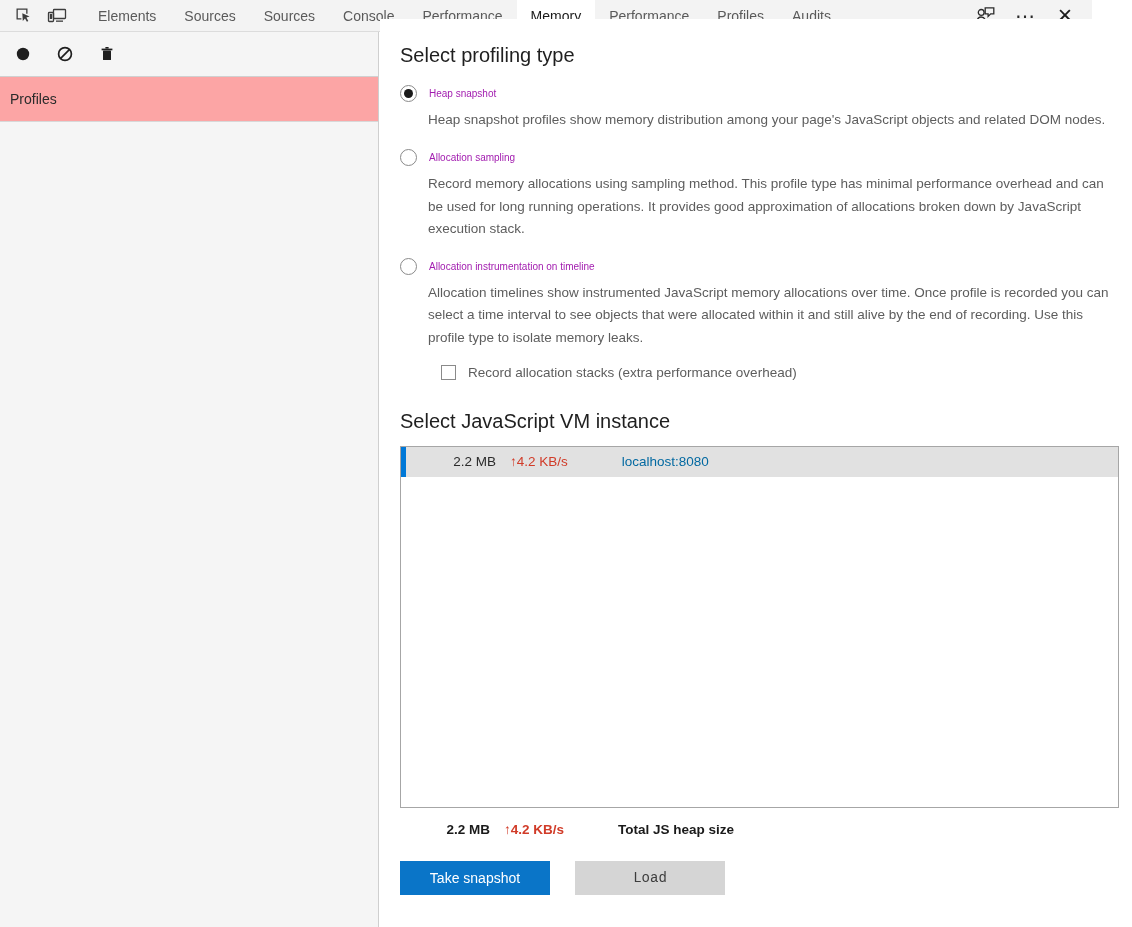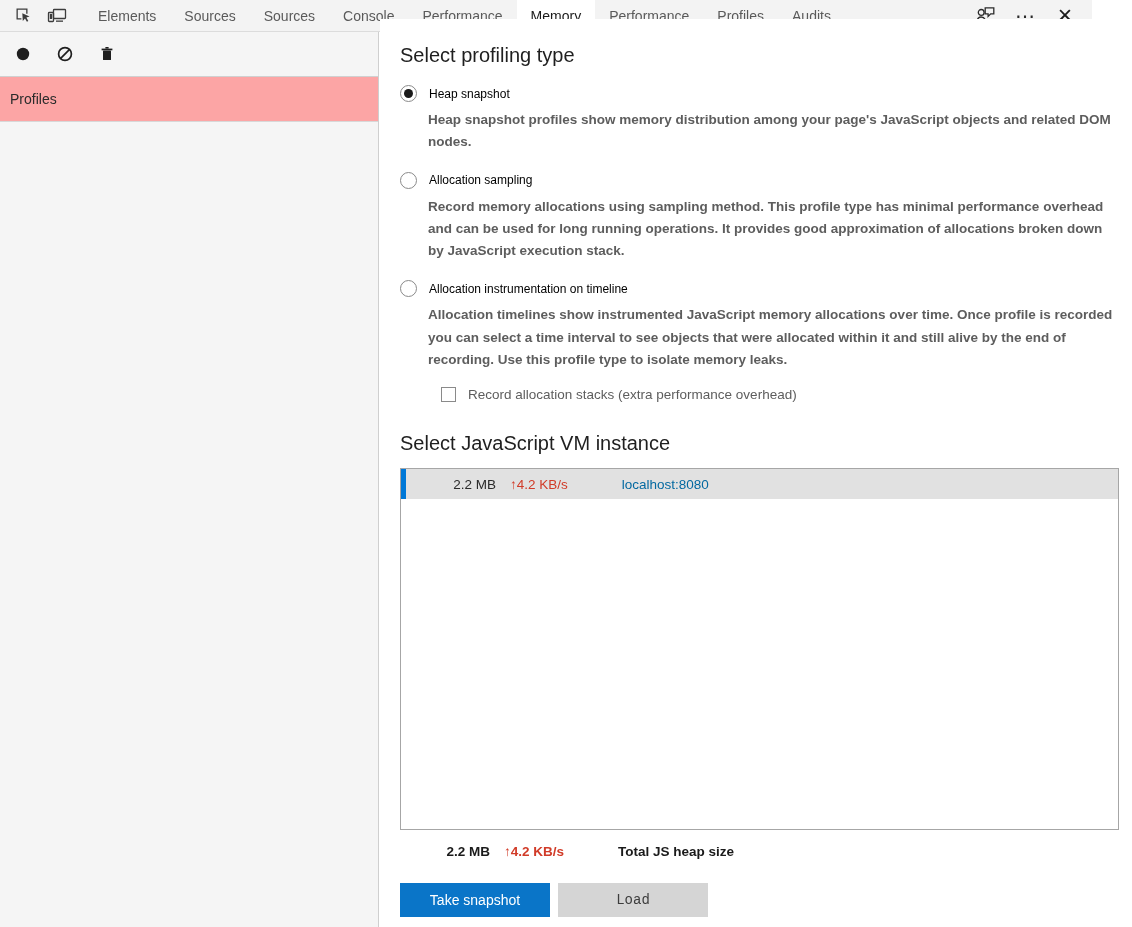--- a/index.html
+++ b/index.html
@@ -166,30 +166,29 @@
   }
   .radio.checked::after {
     content: "";
     width: 9px;
     height: 9px;
     border-radius: 50%;
     background: #1a1a1a;
   }
   .opt-label {
     margin-left: 12px;
-    font-size: 12px;
-    color: #000000;
+    font-size: 10px;
+    color: #a21caf;
   }
   .opt-desc {
     margin: 7px 0 0 28px;
     font-size: 13.5px;
     line-height: 1.65;
     color: #5d5d5d;
     max-width: 690px;
-    font-weight: bold;
   }
   .sub-check {
     display: flex;
     align-items: center;
     margin: 16px 0 0 41px;
     cursor: pointer;
   }
   .checkbox {
     width: 15px;
     height: 15px;
@@ -267,21 +266,21 @@
     white-space: nowrap;
   }
   .sum-label {
     margin-left: 54px;
     color: #1a1a1a;
   }
 
   .actions {
     display: flex;
     margin: 24px 0 0 20px;
-    gap: 8px;
+    gap: 25px;
   }
   .btn {
     height: 34px;
     min-width: 150px;
     border: none;
     font-family: "Liberation Sans", sans-serif;
     font-size: 14px;
     cursor: pointer;
     padding: 0 16px;
   }

